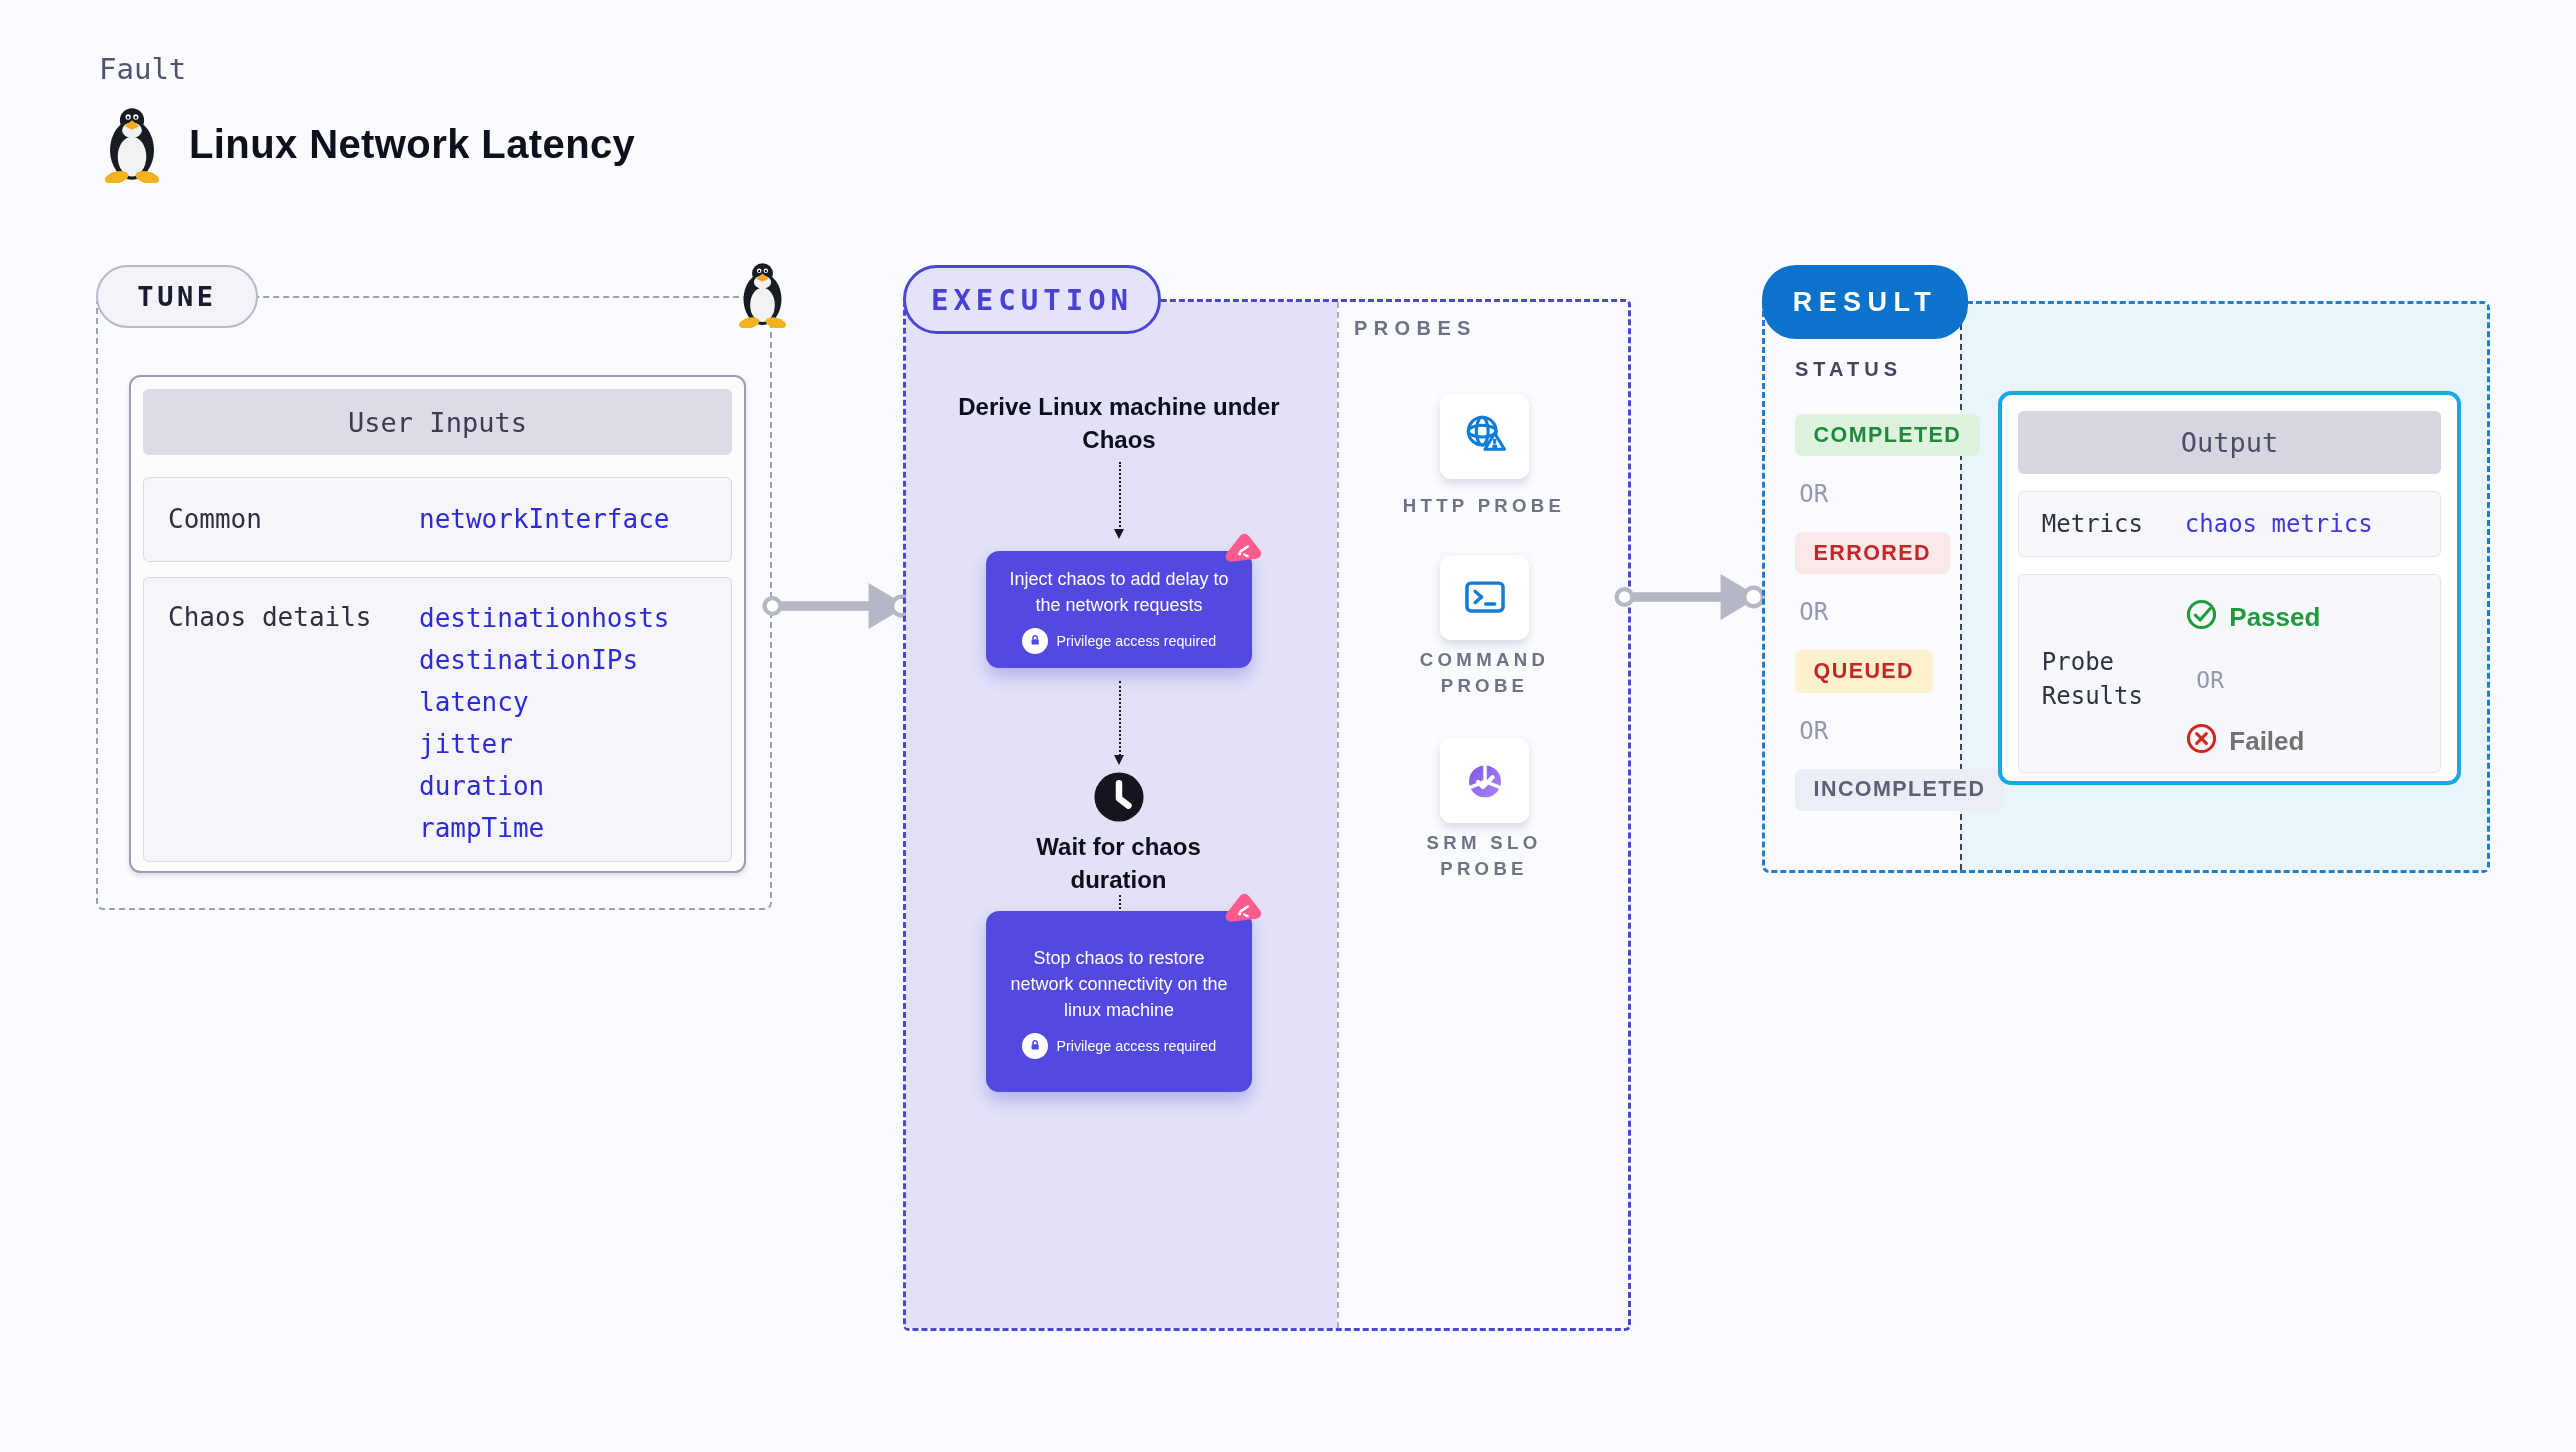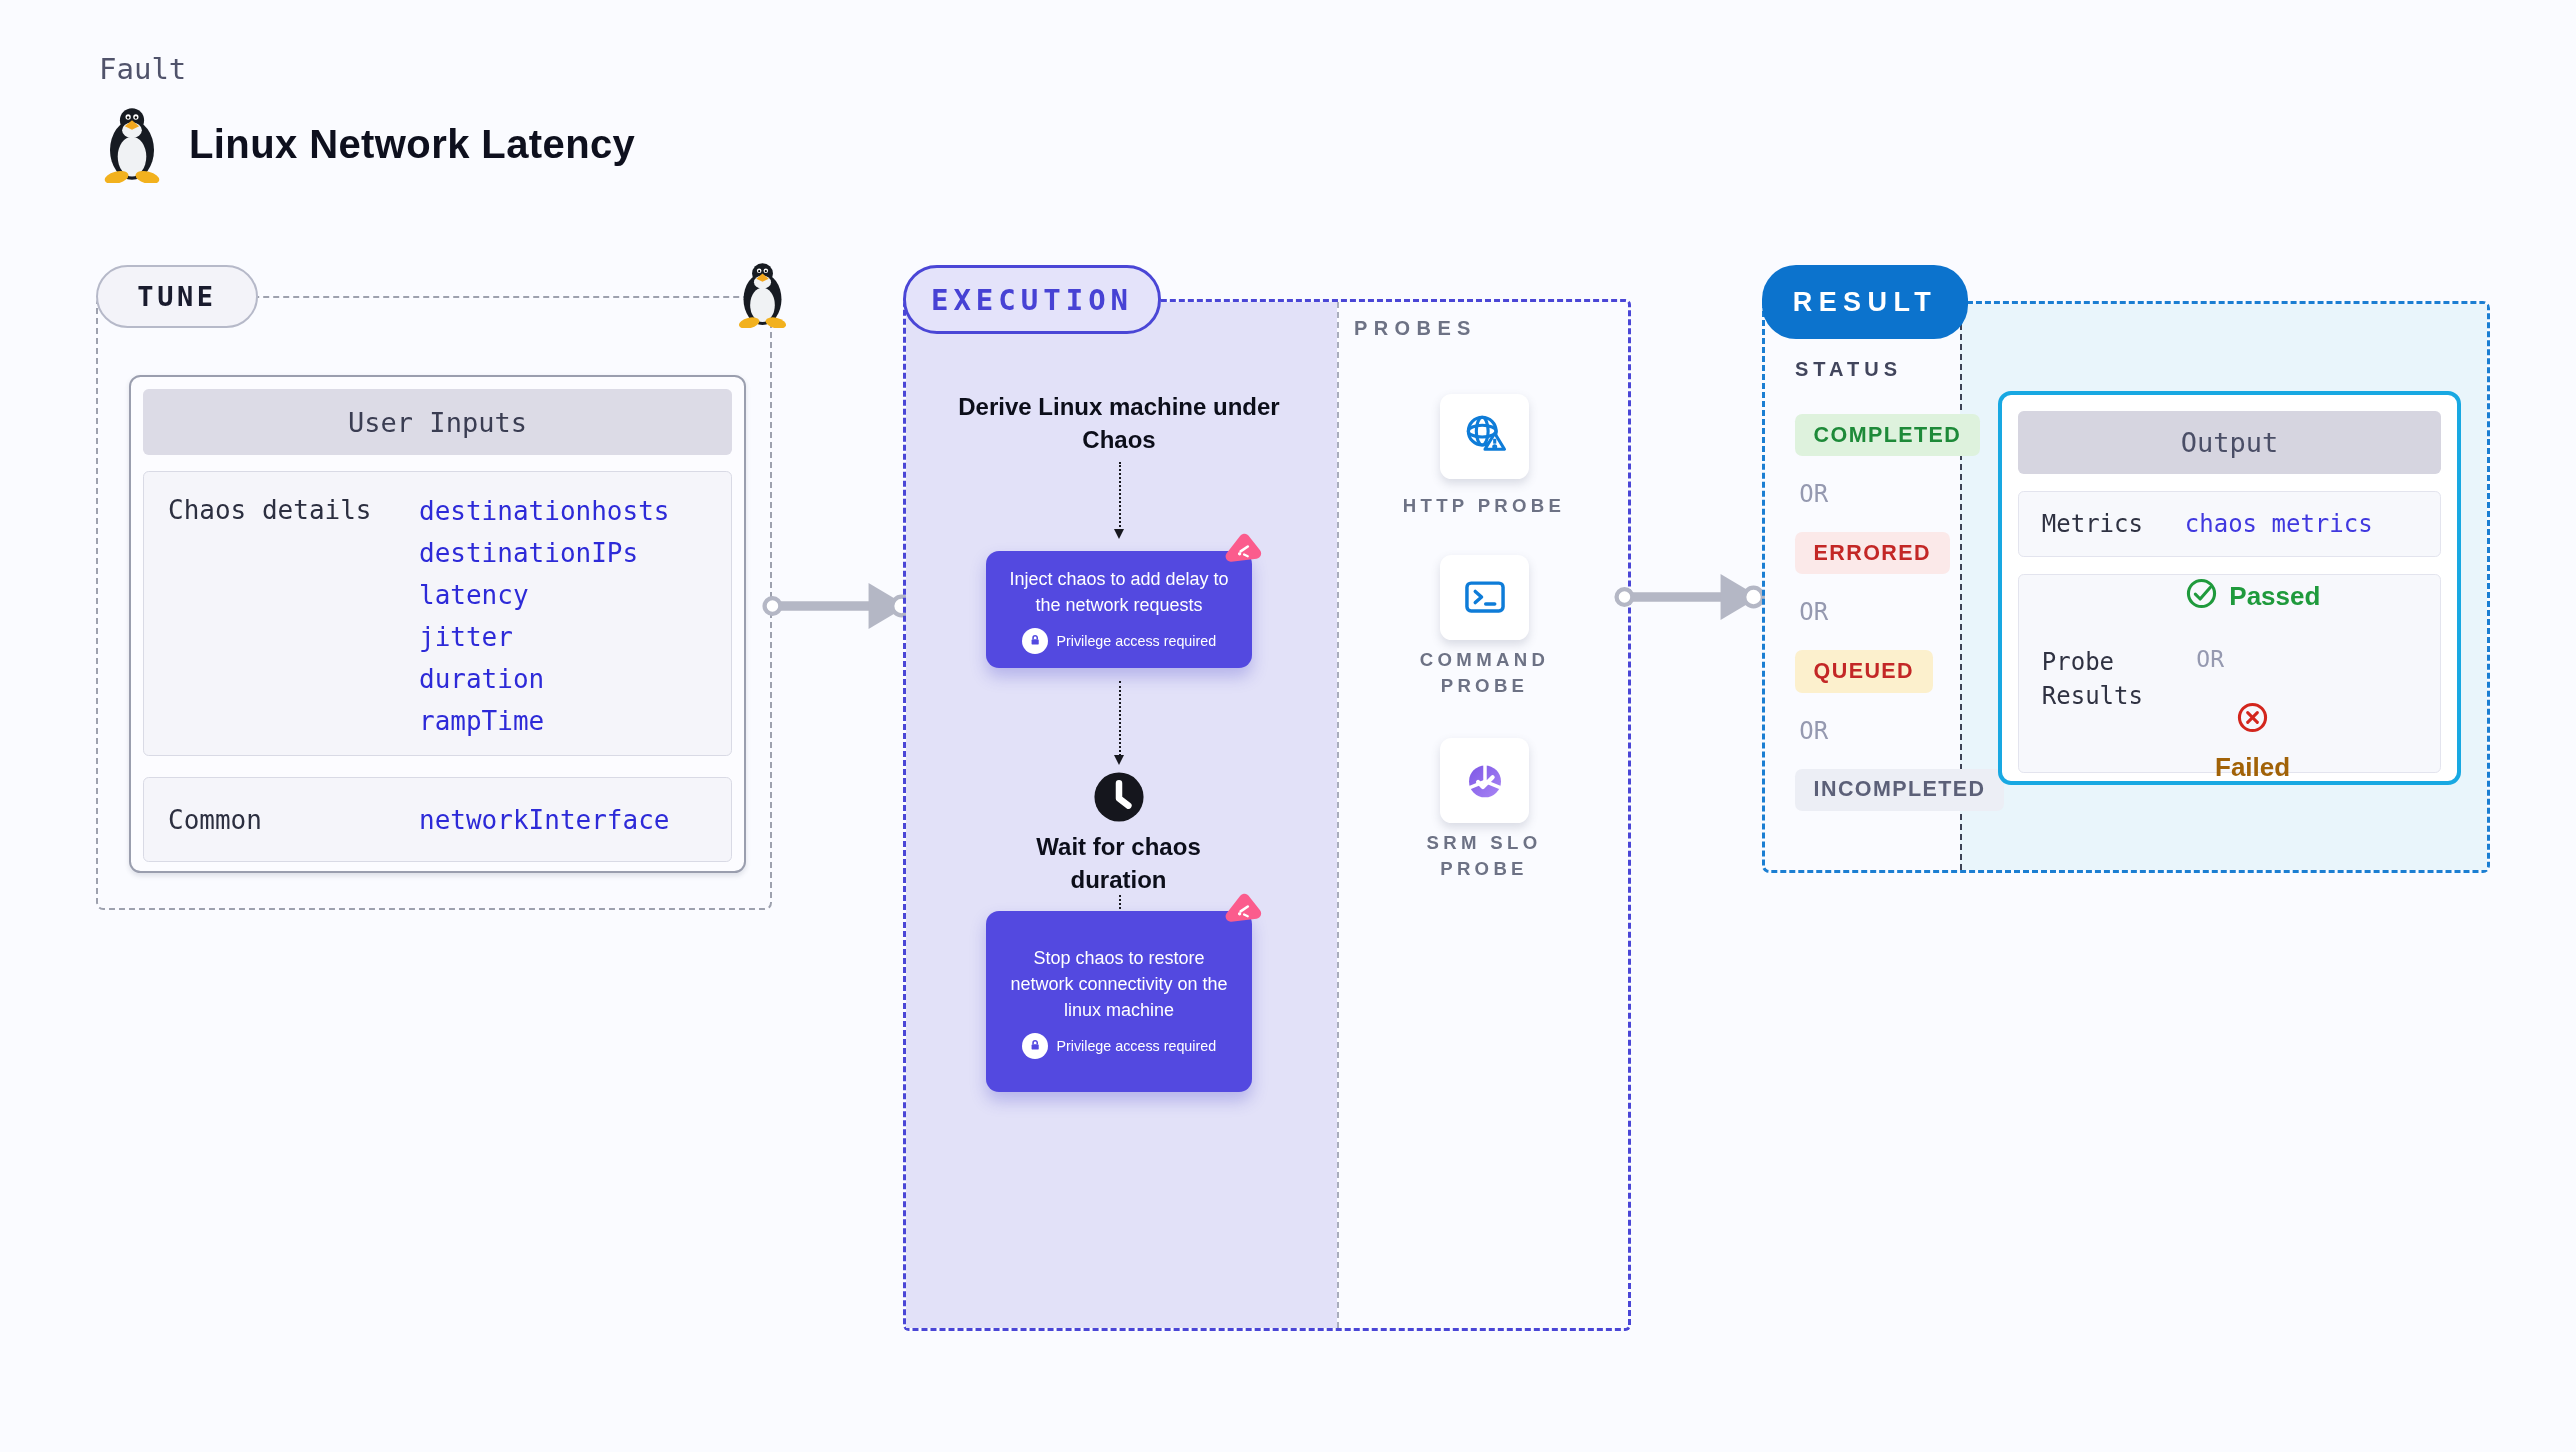--- a/index.html
+++ b/index.html
@@ -104,21 +104,21 @@
   .out-row{border:1.4px solid #e3e4ee;background:#f7f8fc;border-radius:5.7px;display:flex;
            margin-top:17px;box-sizing:border-box;}
   .out-row.metrics{height:66px;align-items:center;}
   .out-row.results{height:199px;align-items:center;padding-top:12px;}
   .out-label{font-family:"DejaVu Sans Mono",monospace;font-size:24px;color:#2f3242;
              padding-left:23px;flex:0 0 143px;line-height:34px;}
   .metrics-value{font-family:"DejaVu Sans Mono",monospace;font-size:24px;color:#4038df;}
   .res-col{display:flex;flex-direction:column;gap:29px;padding-top:1.4px;}
   .res-item{display:flex;align-items:center;gap:11.5px;font-size:26px;font-weight:bold;}
   .res-item.passed{color:#1f9a3c;}
-  .res-item.failed{color:#a16207;flex-direction:column;}
+  .res-item.failed{color:#737373;}
   .res-or{font-family:"DejaVu Sans Mono",monospace;font-size:23px;color:#9599b0;margin-left:11.5px;}
 
   .arrow-svg{position:absolute;width:152px;height:66px;}
 </style>
 </head>
 <body>
 
 <div class="canvas">
 
   <div class="abs fault-label">Fault</div>
@@ -154,34 +154,34 @@
       <circle cx="26.5" cy="10.4" r="1.1" fill="#000"></circle>
         <circle cx="33.5" cy="10.4" r="1.1" fill="#000"></circle>
       <polygon points="30,13 23.5,18.5 30,21.5 36.5,18.5" fill="#f2a71e"></polygon>
       <ellipse cx="16" cy="65" rx="11" ry="5.5" fill="#f2b11e" transform="rotate(-14 16 65)"></ellipse>
       <ellipse cx="44" cy="65" rx="11" ry="5.5" fill="#f2b11e" transform="rotate(14 44 65)"></ellipse>
     </svg>
   </span>
 
   <div class="abs user-card">
     <div class="ui-header flexc">User Inputs</div>
+    <div class="ui-row common">
+      <span class="row-label">Common</span>
+      <span class="row-value">networkInterface</span>
+    </div>
     <div class="ui-row chaos">
       <span class="row-label">Chaos details</span>
       <div class="row-values">
         <span class="row-value">destinationhosts</span>
         <span class="row-value">destinationIPs</span>
         <span class="row-value">latency</span>
         <span class="row-value">jitter</span>
         <span class="row-value">duration</span>
         <span class="row-value">rampTime</span>
       </div>
-    </div>
-    <div class="ui-row common">
-      <span class="row-label">Common</span>
-      <span class="row-value">networkInterface</span>
     </div>
   </div>
 
   <svg class="arrow-svg" style="left:761px;top:573px;" viewBox="0 0 212 92">
     <line x1="18" y1="46" x2="158" y2="46" stroke="#b4b7c5" stroke-width="13"></line>
     <polygon points="150,14 204,46 150,78" fill="#b4b7c5"></polygon>
     <circle cx="16" cy="46" r="11" fill="#fff" stroke="#b4b7c5" stroke-width="6"></circle>
     <circle cx="196" cy="46" r="13" fill="#fff" stroke="#b4b7c5" stroke-width="6"></circle>
   </svg>
 

